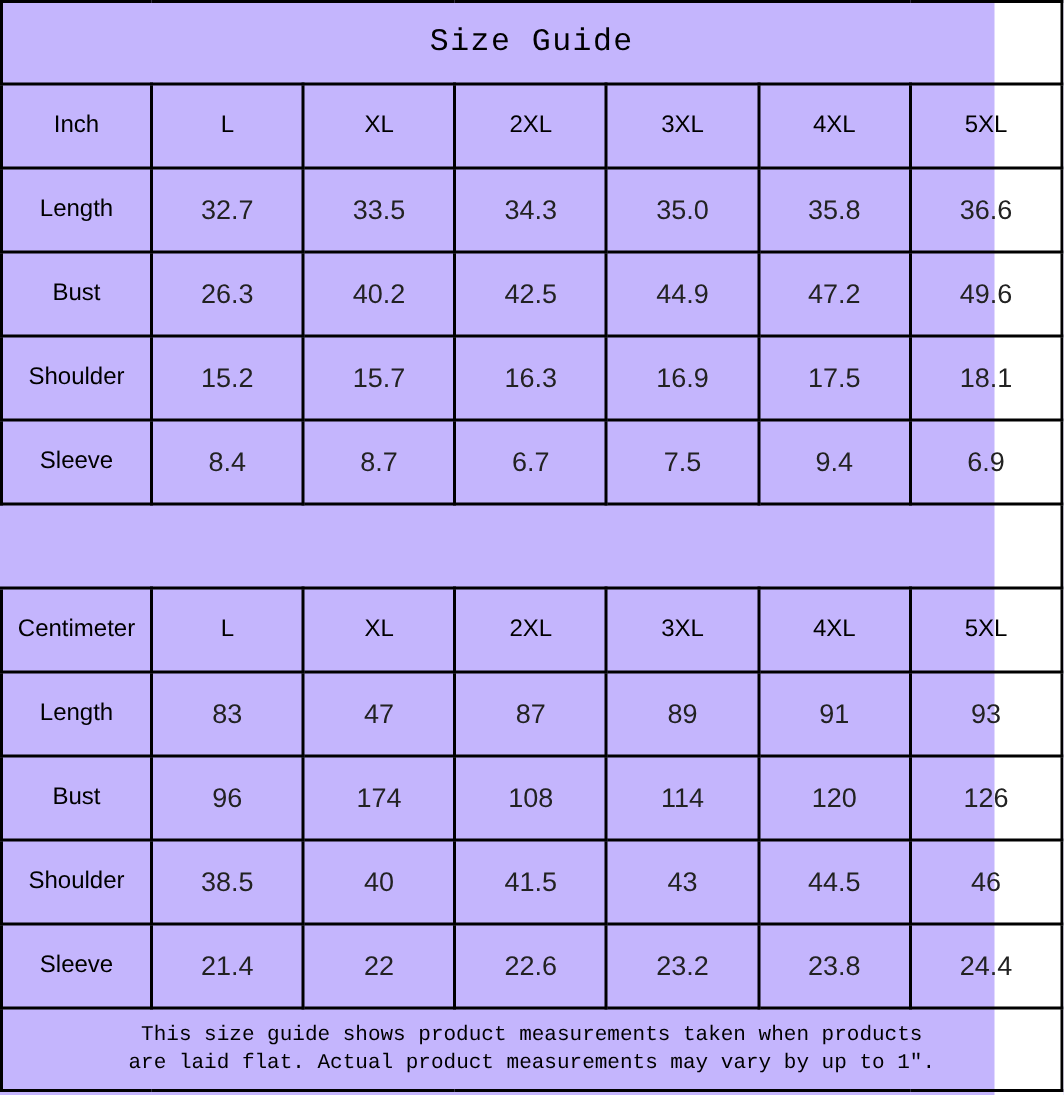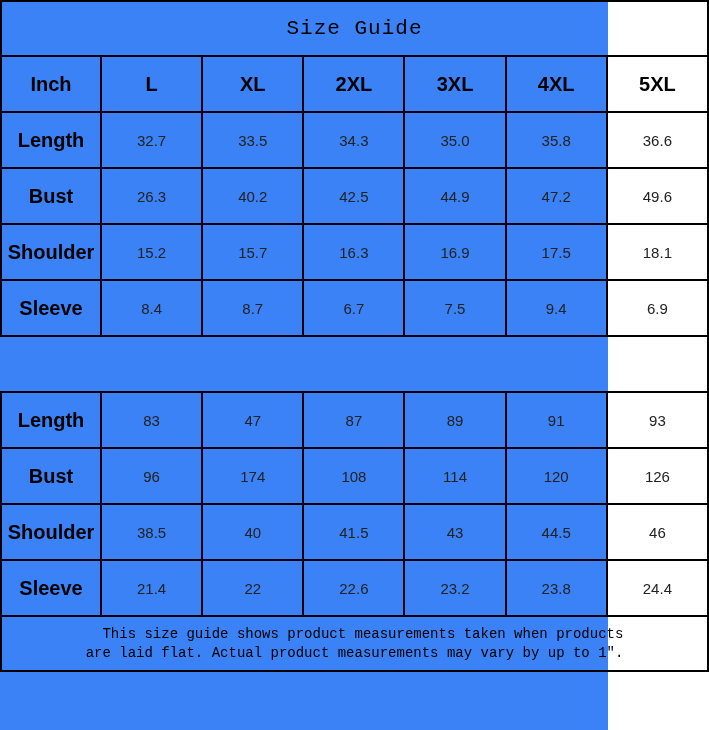--- a/index.html
+++ b/index.html
@@ -1,23 +1,23 @@
 <!DOCTYPE html>
 <html><head>
 <meta charset="utf-8">
 <style>
   html, body {
     margin: 0;
     padding: 0;
     background: #ffffff;
   }
   .page {
-    width: 608px;
+    width: 663px;
     height: 730px;
-    background: #3b82f6;
+    background: #c4b5fd;
     box-sizing: border-box;
   }
   table.size-guide {
     width: 709px;
     border-collapse: collapse;
     table-layout: fixed;
     font-family: "Liberation Sans", sans-serif;
     color: #000000;
   }
   table.size-guide td {
@@ -29,41 +29,41 @@
     overflow: hidden;
   }
   tr.title-row td {
     font-family: "Liberation Mono", monospace;
     font-size: 21px;
     letter-spacing: 1px;
     font-weight: normal;
     height: 53px;
   }
   td.unit-head, td.size-head, td.row-label {
-    font-weight: bold;
-    font-size: 20px;
+    font-weight: normal;
+    font-size: 16px;
     color: #000000;
   }
   td.val {
-    font-size: 15px;
+    font-size: 18px;
     font-weight: normal;
     color: #222222;
   }
   tr.gap-row td {
     border-left: none;
   }
   tr.footer-row td {
     font-family: "Liberation Mono", monospace;
     font-size: 14px;
     height: 53px;
   }
   .footer-lines {
     width: fit-content;
     margin: 4px auto;
-    text-align: right;
+    text-align: center;
     line-height: 19px;
   }
 </style>
 </head>
 <body>
 
 <div class="page">
   <table class="size-guide">
     <colgroup>
       <col style="width:100px">
@@ -124,20 +124,29 @@
       <td class="val">6.7</td>
       <td class="val">7.5</td>
       <td class="val">9.4</td>
       <td class="val">6.9</td>
     </tr>
 
     <tr class="gap-row">
       <td colspan="7"></td>
     </tr>
 
+    <tr>
+      <td class="unit-head">Centimeter</td>
+      <td class="size-head">L</td>
+      <td class="size-head">XL</td>
+      <td class="size-head">2XL</td>
+      <td class="size-head">3XL</td>
+      <td class="size-head">4XL</td>
+      <td class="size-head">5XL</td>
+    </tr>
 
     <tr>
       <td class="row-label">Length</td>
       <td class="val">83</td>
       <td class="val">47</td>
       <td class="val">87</td>
       <td class="val">89</td>
       <td class="val">91</td>
       <td class="val">93</td>
     </tr>

